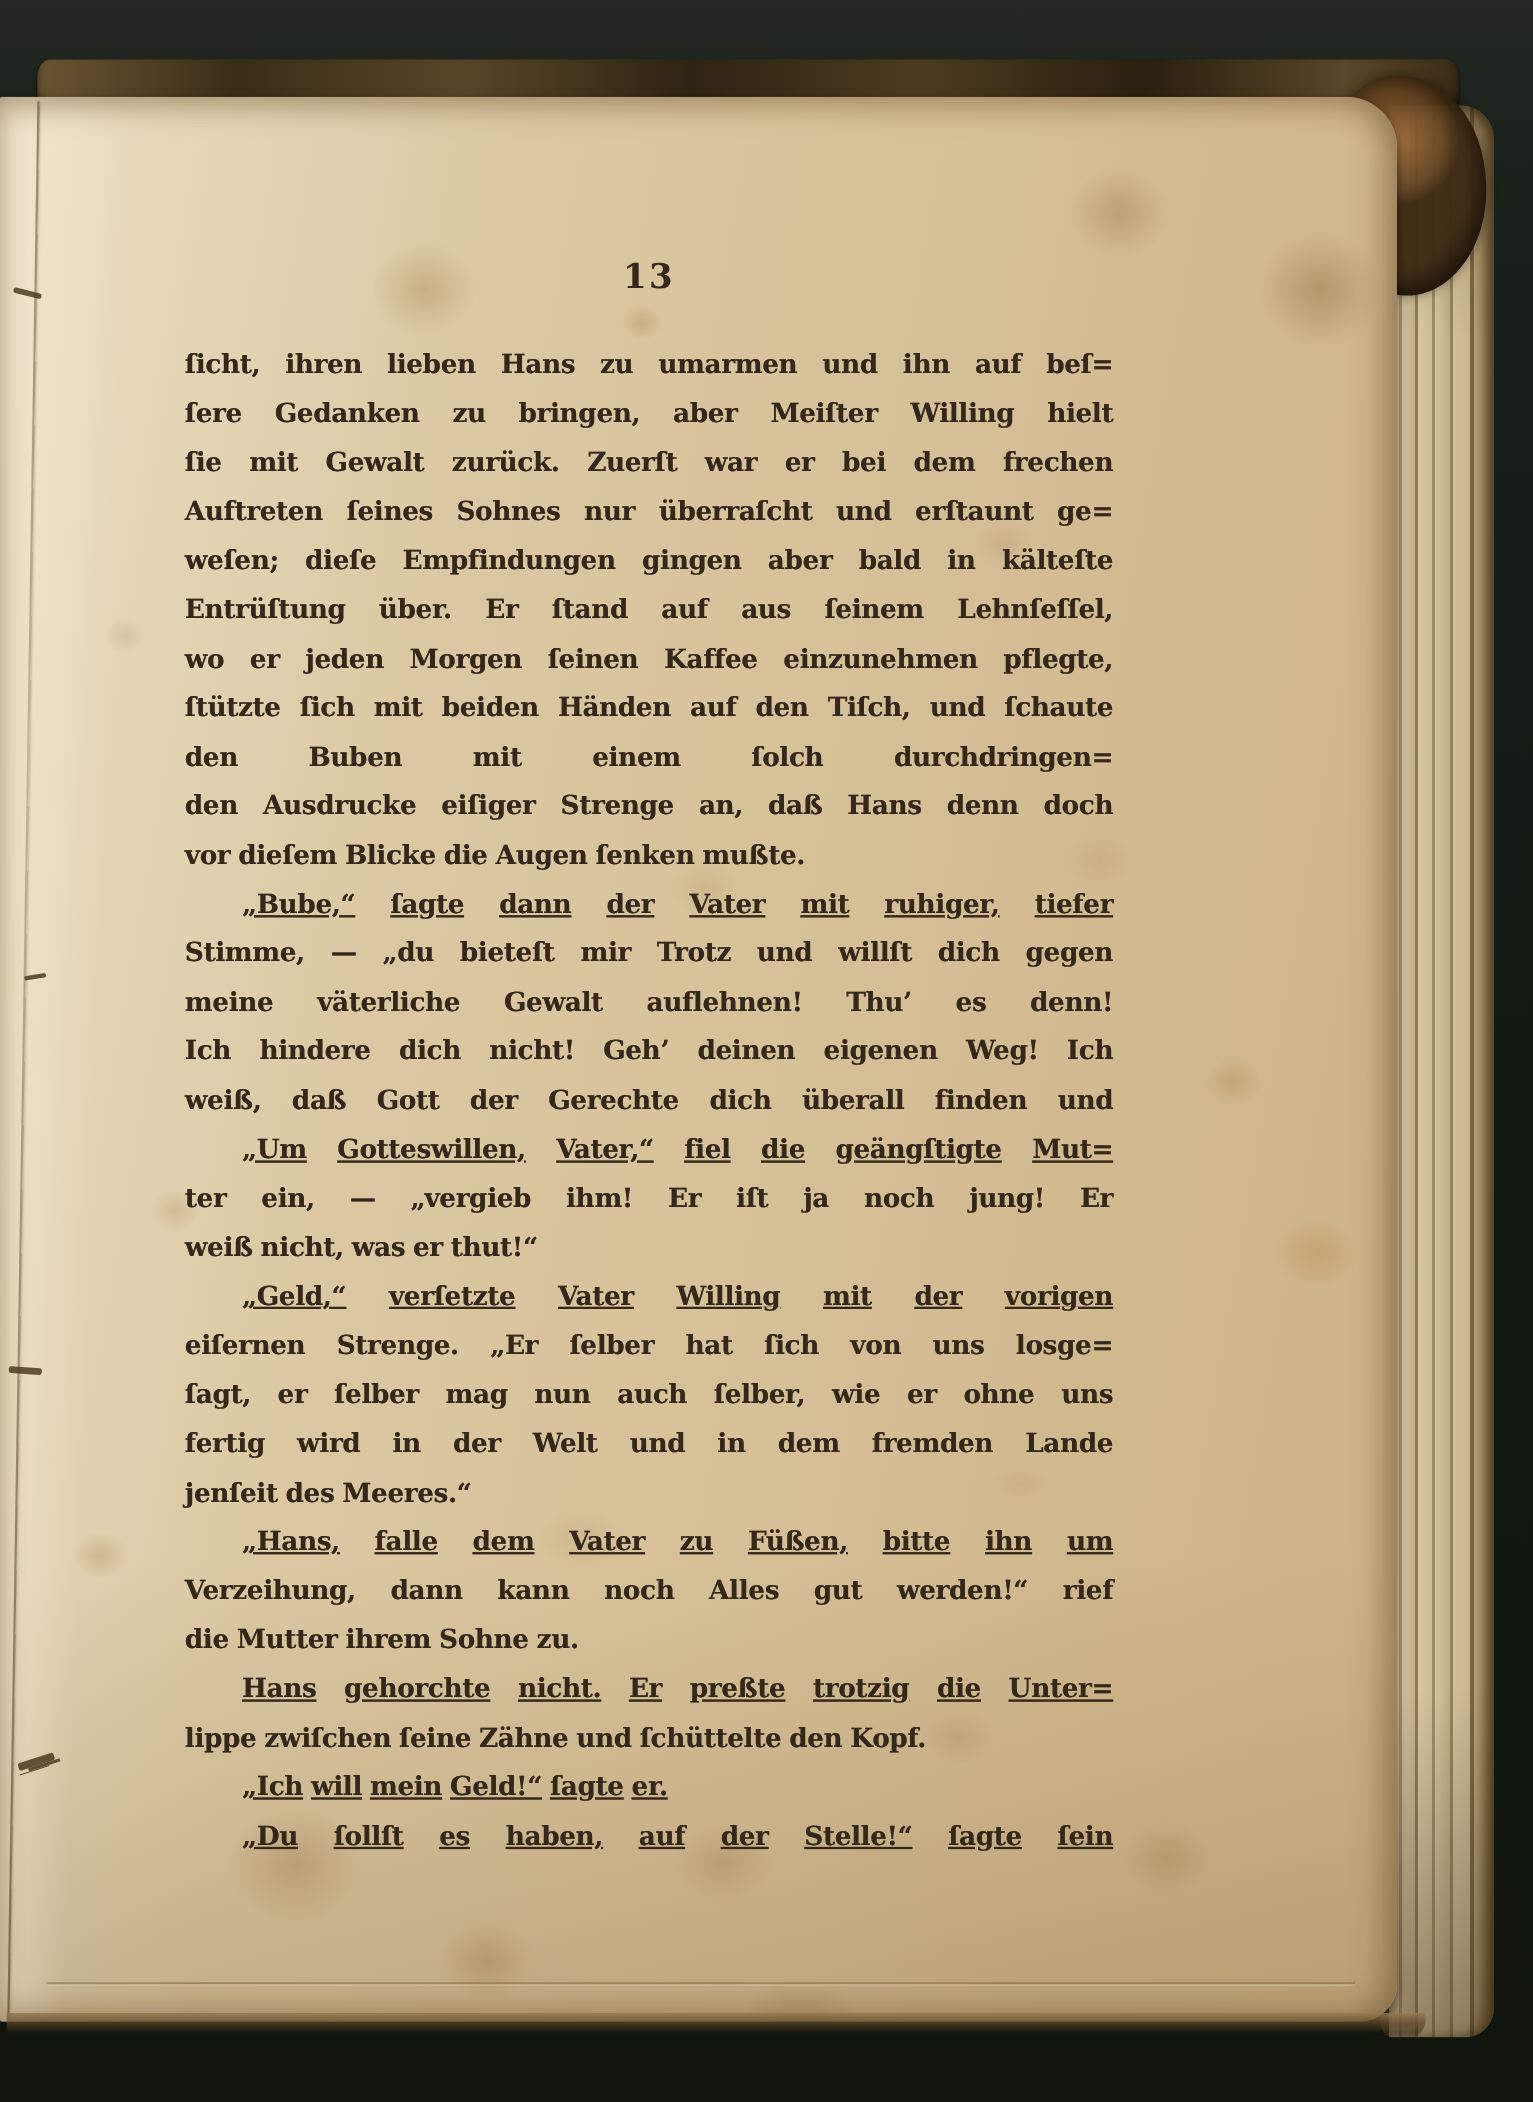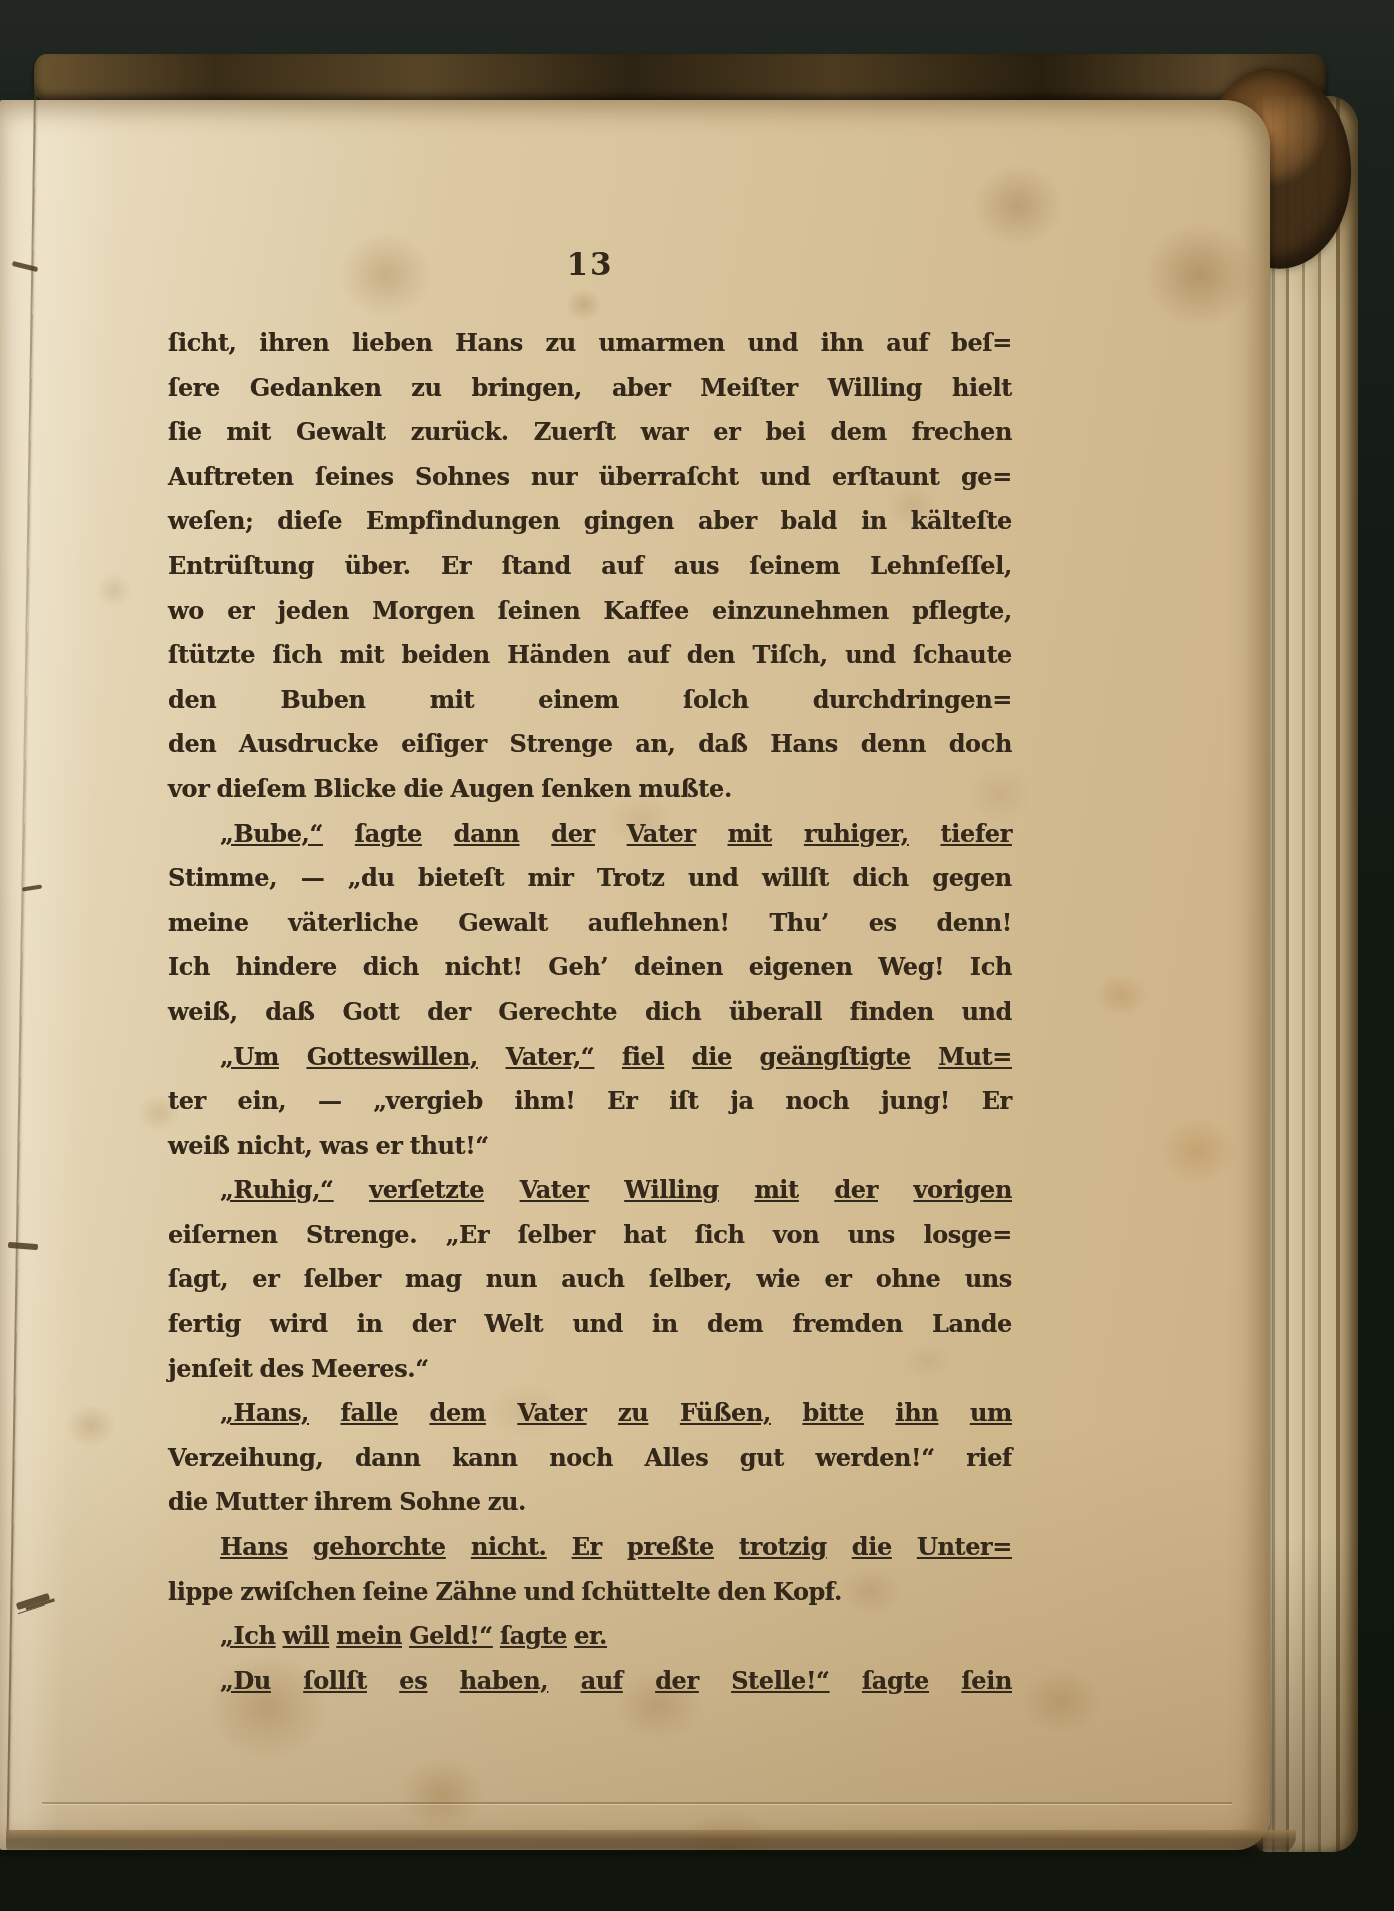--- a/index.html
+++ b/index.html
@@ -78,21 +78,20 @@
       linear-gradient(92deg, rgba(240,230,207,.9) 0%, rgba(240,230,207,.55) 4%, rgba(240,230,207,0) 9%),
       
       linear-gradient(180deg, rgba(0,0,0,0) 76%, rgba(130,100,60,.14) 90%, rgba(110,82,46,.22) 100%),
       
       linear-gradient(100deg, var(--paper_light,#ecdfc3) 0%, #e4d6b6 12%, var(--paper_mid,#dbc8a2) 30%, #d6c098 55%, #d0b88d 78%, var(--paper_dark,#cdb286) 100%);
     box-shadow:
       inset -16px 0 26px rgba(90,66,34,.30),
       inset 0 14px 22px rgba(130,100,60,.28),
       inset 0 -14px 24px rgba(120,90,50,.26),
       0 4px 10px rgba(0,0,0,.5);
-    margin-top: 12px;
   }
   
   .crease{
     position:absolute;left:34px;top:92px;width:2px;height:1742px;
     background:linear-gradient(180deg, rgba(72,56,30,.55), rgba(72,56,30,.25) 35%, rgba(72,56,30,.5) 70%, rgba(72,56,30,.6));
     transform:rotate(0.9deg);transform-origin:top center;
     box-shadow:1px 0 2px rgba(120,100,65,.35);
   }
   .stitch{position:absolute;background:#4a3b22;border-radius:2px;opacity:.85;}
   .stitch.s1{left:12px;top:264px;width:26px;height:5px;transform:rotate(14deg);}
@@ -328,21 +327,21 @@
           <span>Er</span>
         </div>
         <div class="line nofill">
           <span>weiß</span>
           <span>nicht,</span>
           <span>was</span>
           <span>er</span>
           <span>thut!“</span>
         </div>
         <div class="line fill indent">
-          <span>„Ruhig,“</span>
+          <span>„Geld,“</span>
           <span>verſetzte</span>
           <span>Vater</span>
           <span>Willing</span>
           <span>mit</span>
           <span>der</span>
           <span>vorigen</span>
         </div>
         <div class="line fill">
           <span>eiſernen</span>
           <span>Strenge.</span>

